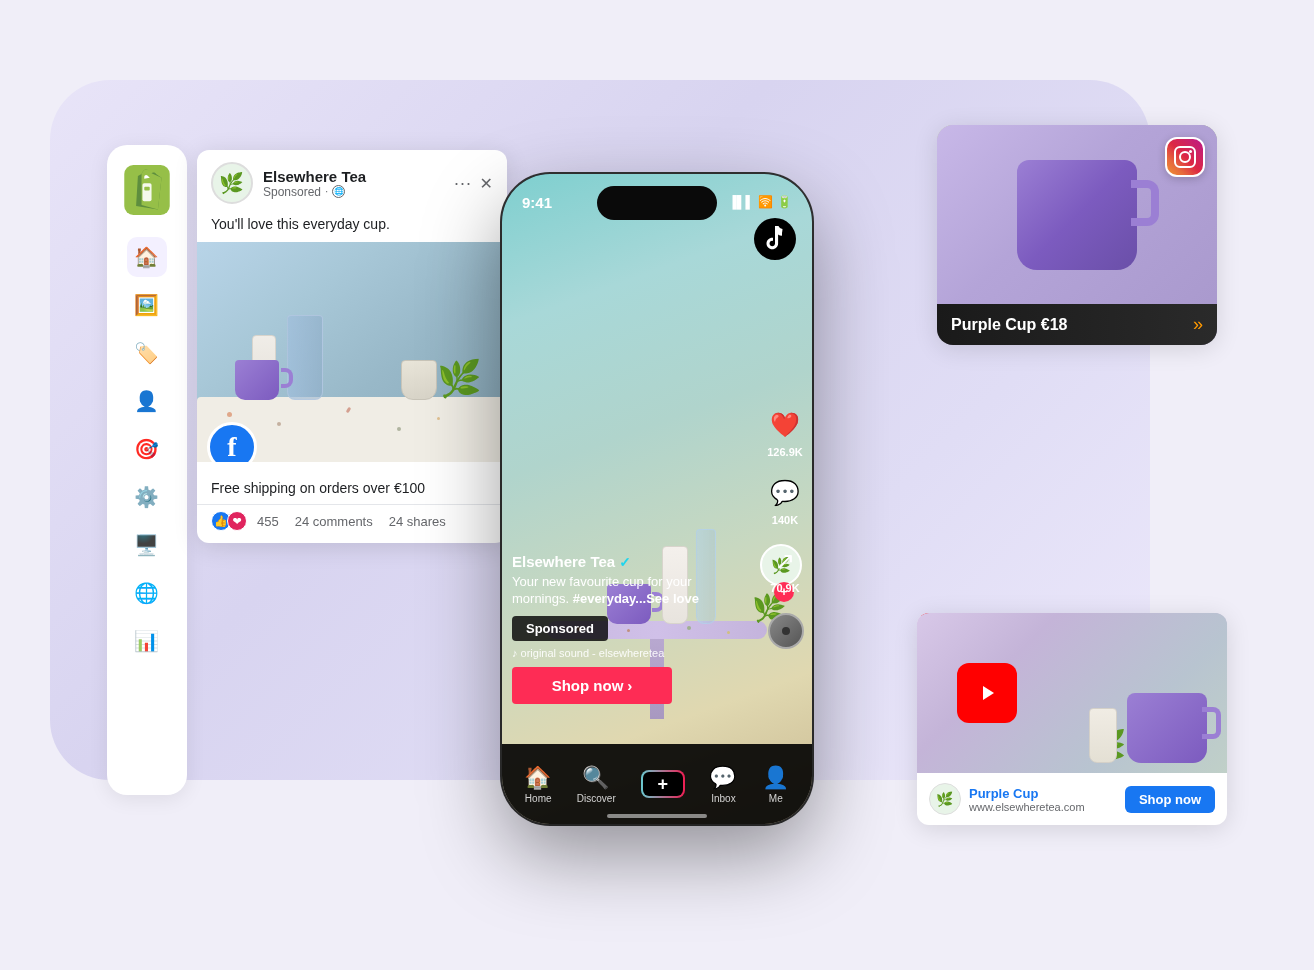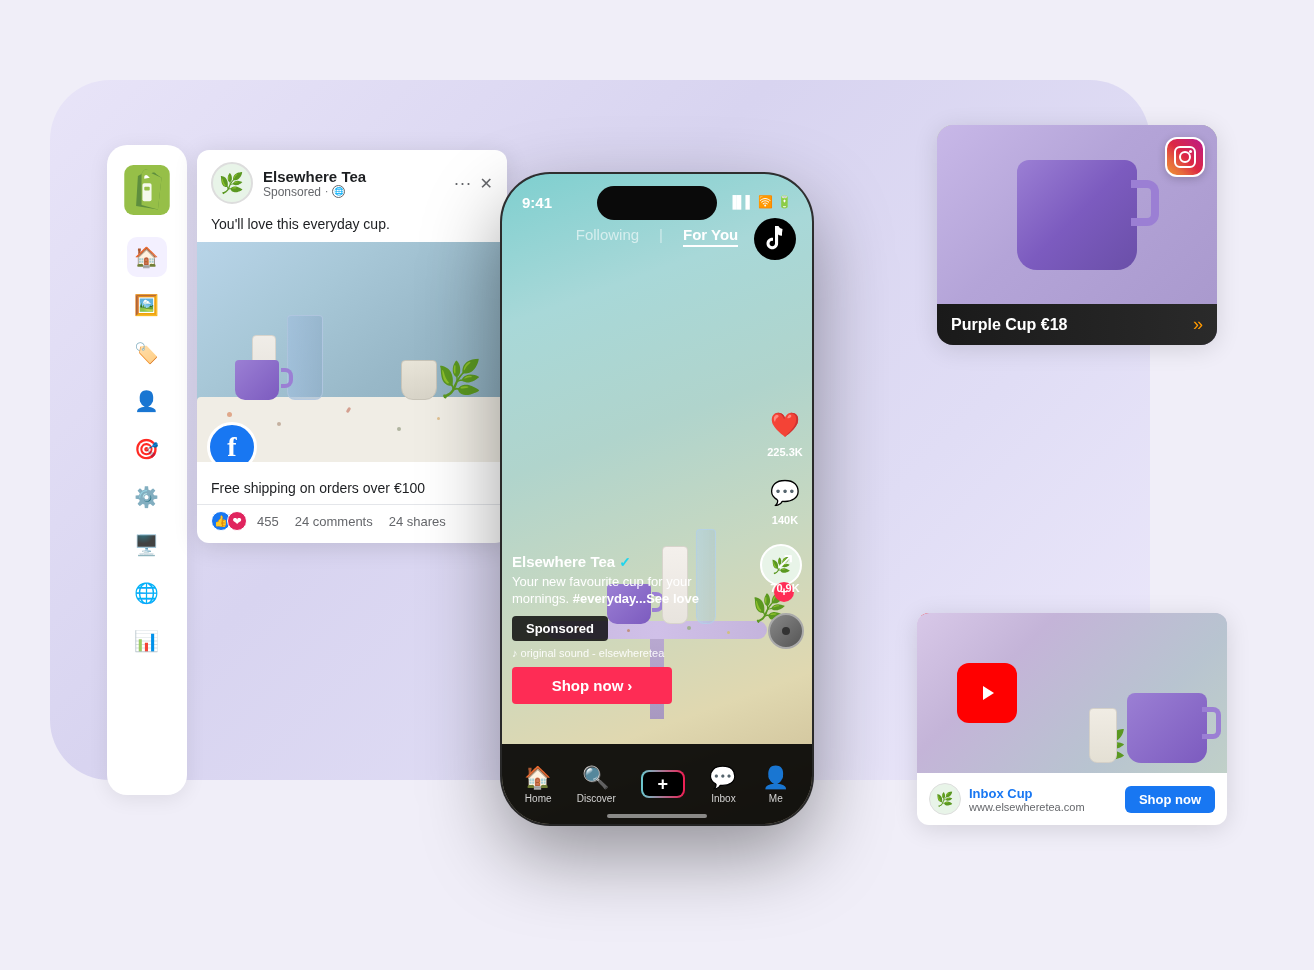--- a/index.html
+++ b/index.html
@@ -906,25 +906,20 @@
 
         <div class="status-bar">
           <span class="status-time">9:41</span>
           <div class="status-icons">
             <span>▐▌▌</span>
             <span>🛜</span>
             <span>🔋</span>
           </div>
         </div>
 
-        <div class="tiktok-tabs">
-          <span class="tiktok-tab">Following</span>
-          <span style="color:rgba(255,255,255,0.5);font-size:15px;">|</span>
-          <span class="tiktok-tab active">For You</span>
-        </div>
 
         <div class="tiktok-logo-corner">
           <svg width="24" height="26" viewBox="0 0 24 26" fill="white">
             <path d="M19.5 3C18.5 3 17.5 2.5 16.8 1.8C16 1 15.5 0 15.5 0H12V17.5C12 19 10.8 20.2 9.3 20.2C7.8 20.2 6.5 19 6.5 17.5C6.5 16 7.7 14.8 9.2 14.8C9.5 14.8 9.8 14.9 10 15V11.8C9.8 11.8 9.5 11.7 9.3 11.7C6.1 11.7 3.5 14.3 3.5 17.5C3.5 20.7 6.1 23.3 9.3 23.3C12.5 23.3 15.1 20.7 15.1 17.5V8.5C16.2 9.3 17.5 9.7 19 9.8V6.8C19 6.8 19.2 6.8 19.5 3Z"></path>
           </svg>
         </div>
 
         <div class="tiktok-bg"></div>
 
         <div style="position:absolute;bottom:185px;left:50%;transform:translateX(-50%);width:220px;height:18px;background:linear-gradient(to right,#c8b8e0,#d0c0e8,#c4b4dc);border-radius:12px;z-index:3;">
@@ -945,21 +940,21 @@
         <div style="position:absolute;bottom:200px;left:194px;width:20px;height:95px;background:linear-gradient(to right,rgba(180,210,230,0.55),rgba(160,190,215,0.35));border-radius:4px 4px 8px 8px;border:1px solid rgba(180,210,235,0.7);z-index:4;"></div>
 
         <div style="position:absolute;bottom:200px;right:25px;font-size:28px;z-index:4;">🌿</div>
 
         <div class="tt-user-avatar">🌿</div>
         <div class="tt-follow-btn">+</div>
 
         <div class="tt-actions">
           <div class="tt-action-item">
             <div class="tt-action-icon">❤️</div>
-            <span class="tt-action-count">225.3K</span>
+            <span class="tt-action-count">126.9K</span>
           </div>
           <div class="tt-action-item">
             <div class="tt-action-icon">💬</div>
             <span class="tt-action-count">140K</span>
           </div>
           <div class="tt-action-item">
             <div class="tt-action-icon">↗</div>
             <span class="tt-action-count">70.9K</span>
           </div>
         </div>
@@ -1053,21 +1048,21 @@
       <div class="yt-plant-bg">🌿</div>
 
       <div style="position:absolute;right:110px;bottom:10px;width:28px;height:55px;background:linear-gradient(to bottom,#f0ece4,#e4e0d4);border-radius:4px 4px 8px 8px;border:1px solid #d4d0c8;"></div>
 
       <div class="yt-progress"></div>
     </div>
     <div class="yt-bottom-bar">
       <div class="yt-advertiser">
         <div class="yt-avatar">🌿</div>
         <div class="yt-advertiser-info">
-          <span class="yt-brand-name">Inbox Cup</span>
+          <span class="yt-brand-name">Purple Cup</span>
           <span class="yt-domain">www.elsewheretea.com</span>
         </div>
       </div>
       <button class="yt-shop-now">Shop now</button>
     </div>
   </div>
 
 </div>
 
 </body></html>

